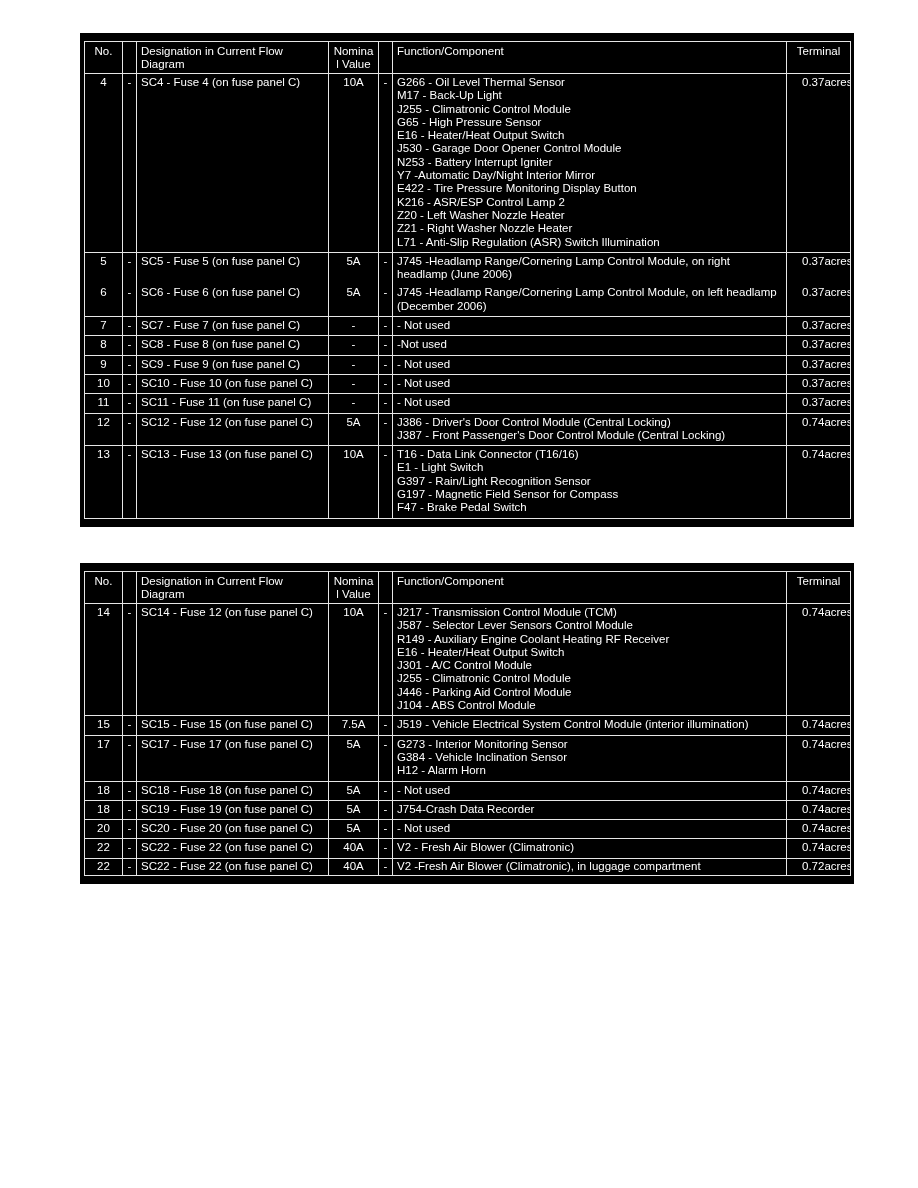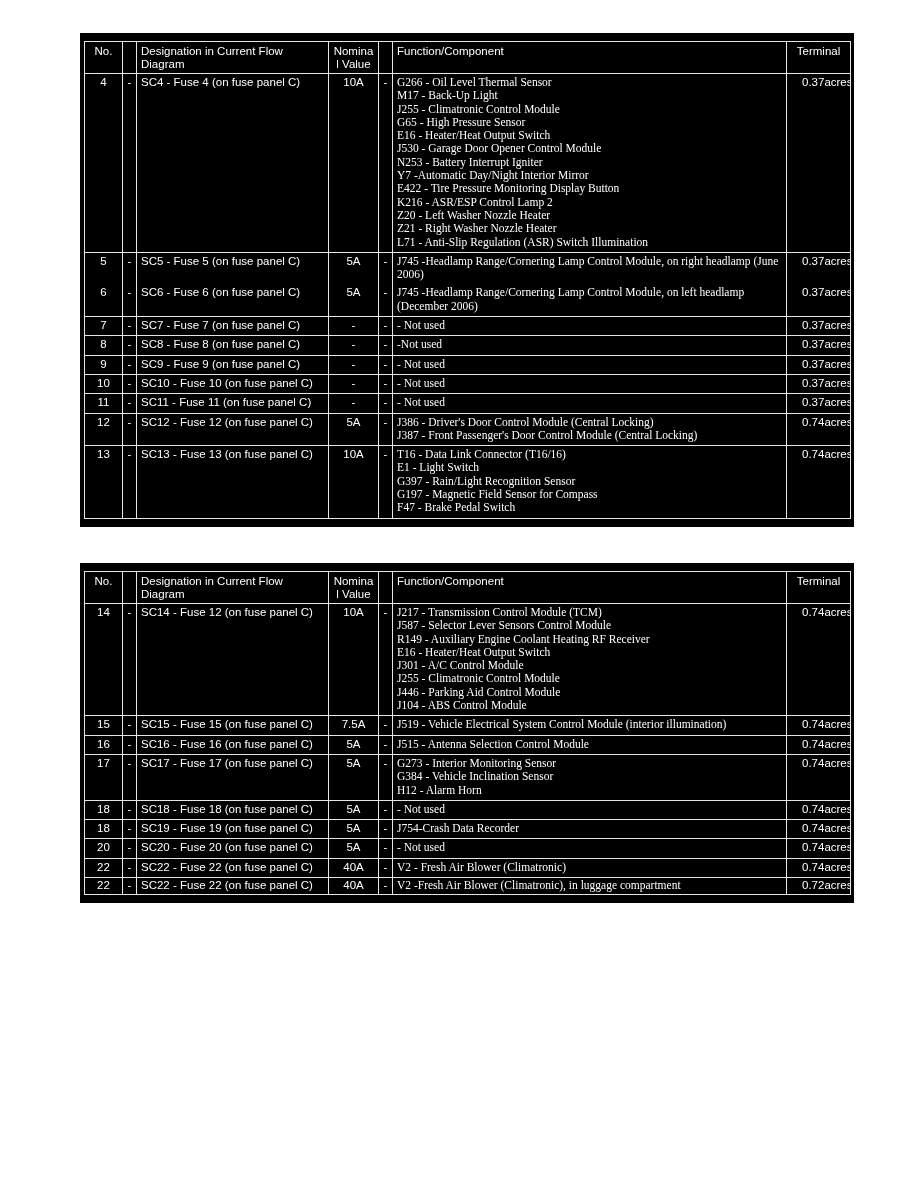--- a/index.html
+++ b/index.html
@@ -34,21 +34,21 @@
     padding:2px 3px 3px 4px;
     overflow:hidden;
     font-weight:normal;
   }
   th { white-space:pre-line; text-align:left; padding-top:3px; line-height:12.5px; }
   .h-c { text-align:center; padding-left:1px; padding-right:1px; }
   .c-no  { text-align:center; padding-left:1px; padding-right:1px; }
   .c-sep { text-align:center; padding-left:0; padding-right:0; }
   .c-des { text-align:left; white-space:pre-line; }
   .c-nom { text-align:center; padding-left:1px; padding-right:1px;margin-top:32px; }
-  .c-fn  { text-align:left; white-space:pre-line;font-family:Liberation Serif, serif; }
+  .c-fn  { text-align:left; white-space:pre-line; }
   .c-term{ text-align:left; padding-left:15px; padding-right:1px; }
   tr.jb > td { border-bottom:none; }
   tr.ja > td { border-top:none; }
   tr.clipped > td { padding-top:1px; padding-bottom:0; height:15px; }
 </style>
 </head>
 <body>
 
 <div class="tbl-wrap" id="t1">
   <table>
@@ -228,29 +228,20 @@
         <tr>
           <td class="c-no">15</td>
           <td class="c-sep">-</td>
           <td class="c-des">SC15 - Fuse 15 (on fuse panel C)</td>
           <td class="c-nom">7.5A</td>
           <td class="c-sep">-</td>
           <td class="c-fn">J519 - Vehicle Electrical System Control Module (interior illumination)</td>
           <td class="c-term">0.74acres</td>
         </tr>
         <tr>
-          <td class="c-no">16</td>
-          <td class="c-sep">-</td>
-          <td class="c-des">SC16 - Fuse 16 (on fuse panel C)</td>
-          <td class="c-nom">5A</td>
-          <td class="c-sep">-</td>
-          <td class="c-fn">J515 - Antenna Selection Control Module</td>
-          <td class="c-term">0.74acres</td>
-        </tr>
-        <tr>
           <td class="c-no">17</td>
           <td class="c-sep">-</td>
           <td class="c-des">SC17 - Fuse 17 (on fuse panel C)</td>
           <td class="c-nom">5A</td>
           <td class="c-sep">-</td>
           <td class="c-fn">G273 - Interior Monitoring Sensor
 G384 - Vehicle Inclination Sensor
 H12 - Alarm Horn</td>
           <td class="c-term">0.74acres</td>
         </tr>

